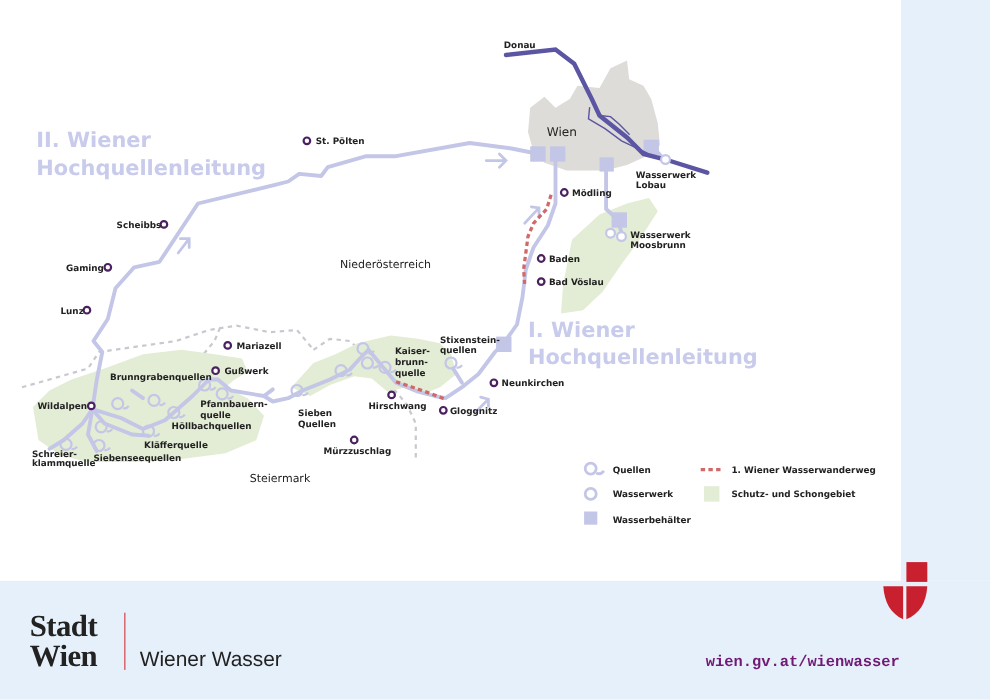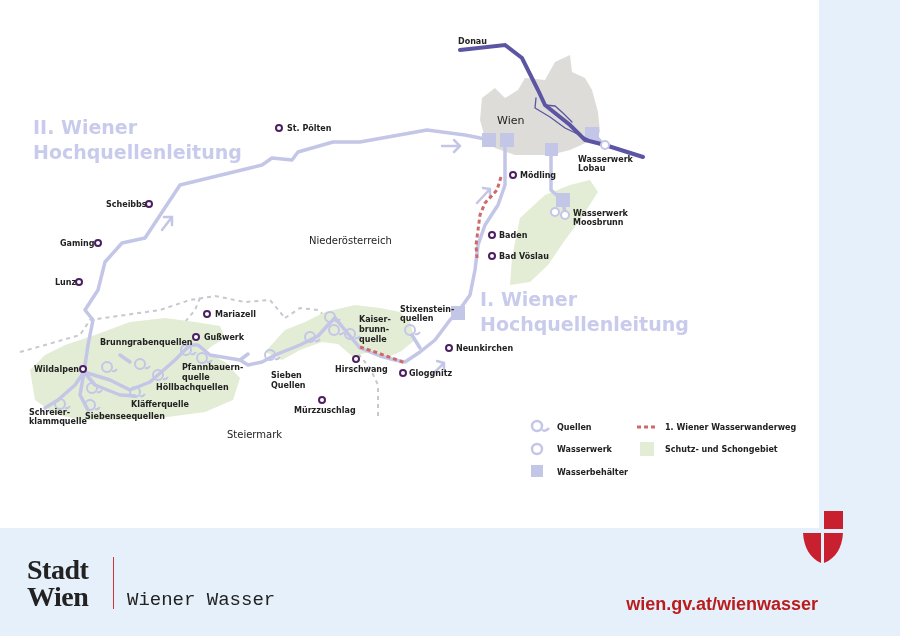--- a/index.html
+++ b/index.html
@@ -2,22 +2,22 @@
 <html><head>
 <meta charset="utf-8">
 <style>
   html, body { margin:0; padding:0; }
   body { width:900px; height:636px; position:relative; overflow:hidden; background:#ffffff; font-family:"DejaVu Sans", sans-serif; }
   #map { position:absolute; left:0; top:0; width:900px; height:636px; }
   .right-strip { position:absolute; left:819px; top:0; width:81px; height:528px; background:#e6f0fa; }
   .footer { position:absolute; left:0; top:528px; width:900px; height:108px; background:#e6f0fa; }
   .logo-stadt { position:absolute; left:27px; top:556px; font-family:Liberation Serif, serif; font-weight:bold; font-size:28px; line-height:27px; color:#222; letter-spacing:-0.5px; }
   .logo-sep { position:absolute; left:113px; top:557px; width:1px; height:52px; background:#d0343a; }
-  .logo-sub { position:absolute; left:127px; top:589px; font-size:19px; color:#222; font-family:Liberation Mono, monospace; }
-  .url { position:absolute; right:82px; top:594px; font-size:18px; font-weight:bold; color:#b91c1c; font-family:Liberation Sans, sans-serif; }
+  .logo-sub { position:absolute; left:127px; top:589px; font-size:19px; color:#222; font-family:Liberation Sans, sans-serif; }
+  .url { position:absolute; right:82px; top:594px; font-size:14px; font-weight:bold; color:#701a75; font-family:Liberation Mono, monospace; }
   .shield { position:absolute; left:802px; top:510px; width:42px; height:54px; }
   svg text { font-family:"DejaVu Sans", sans-serif; }
 </style>
 </head>
 <body>
 
 <div class="right-strip"></div>
 
 <svg id="map" viewBox="0 0 900 636" xmlns="http://www.w3.org/2000/svg">
 

